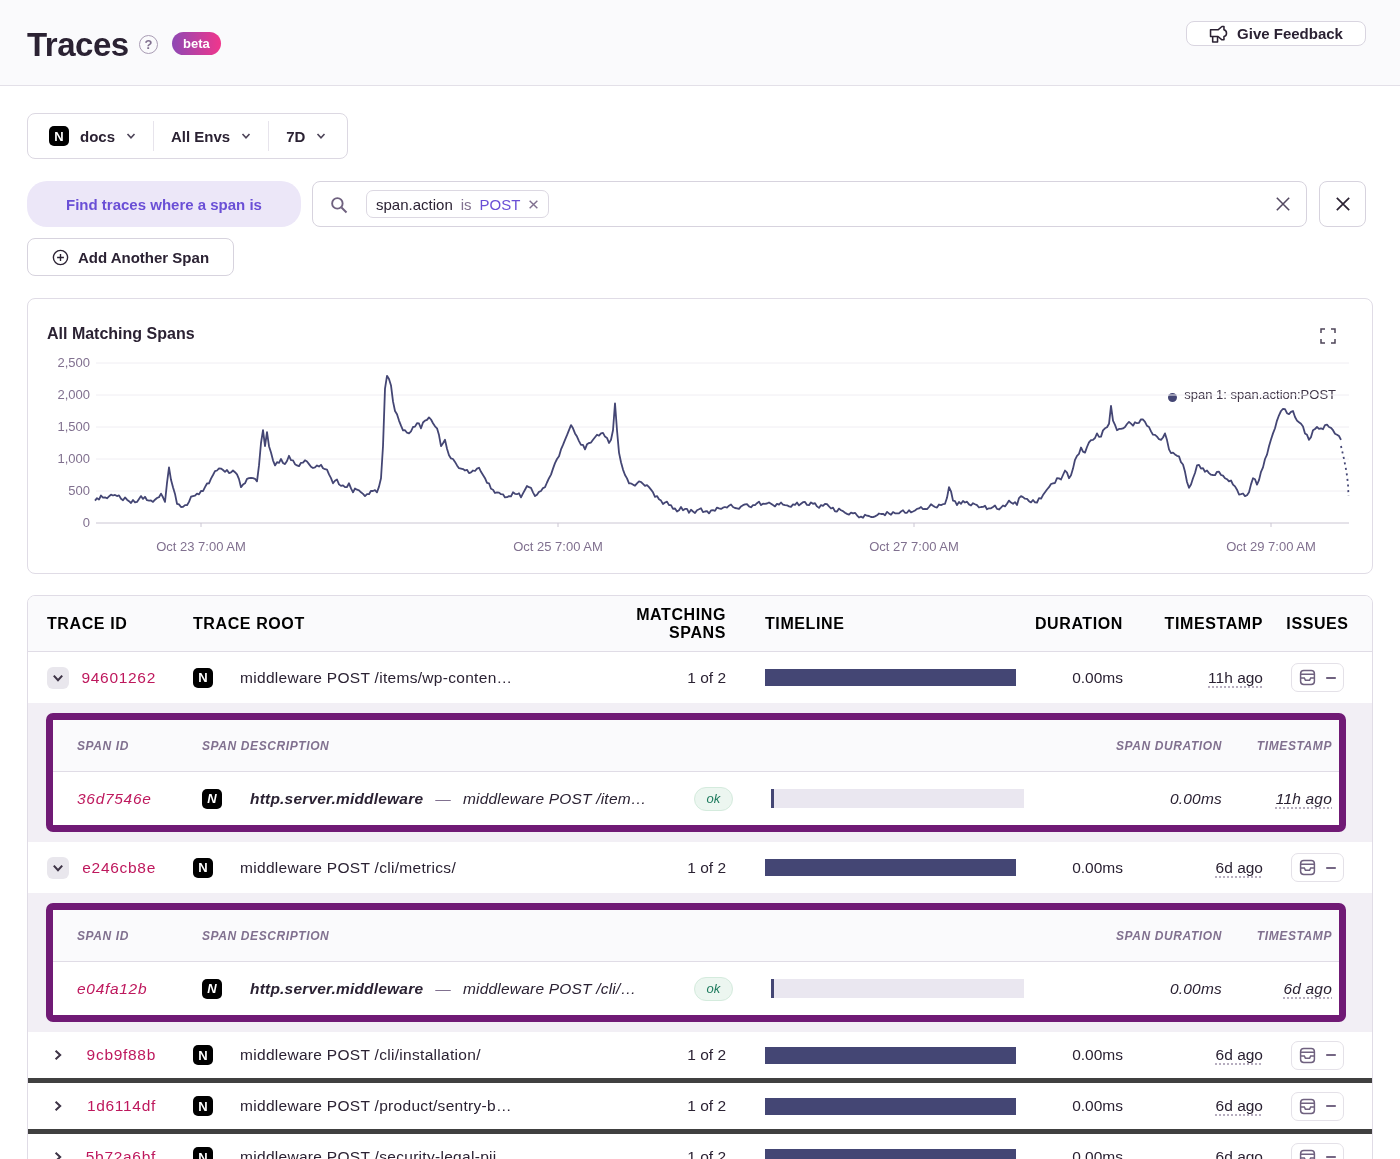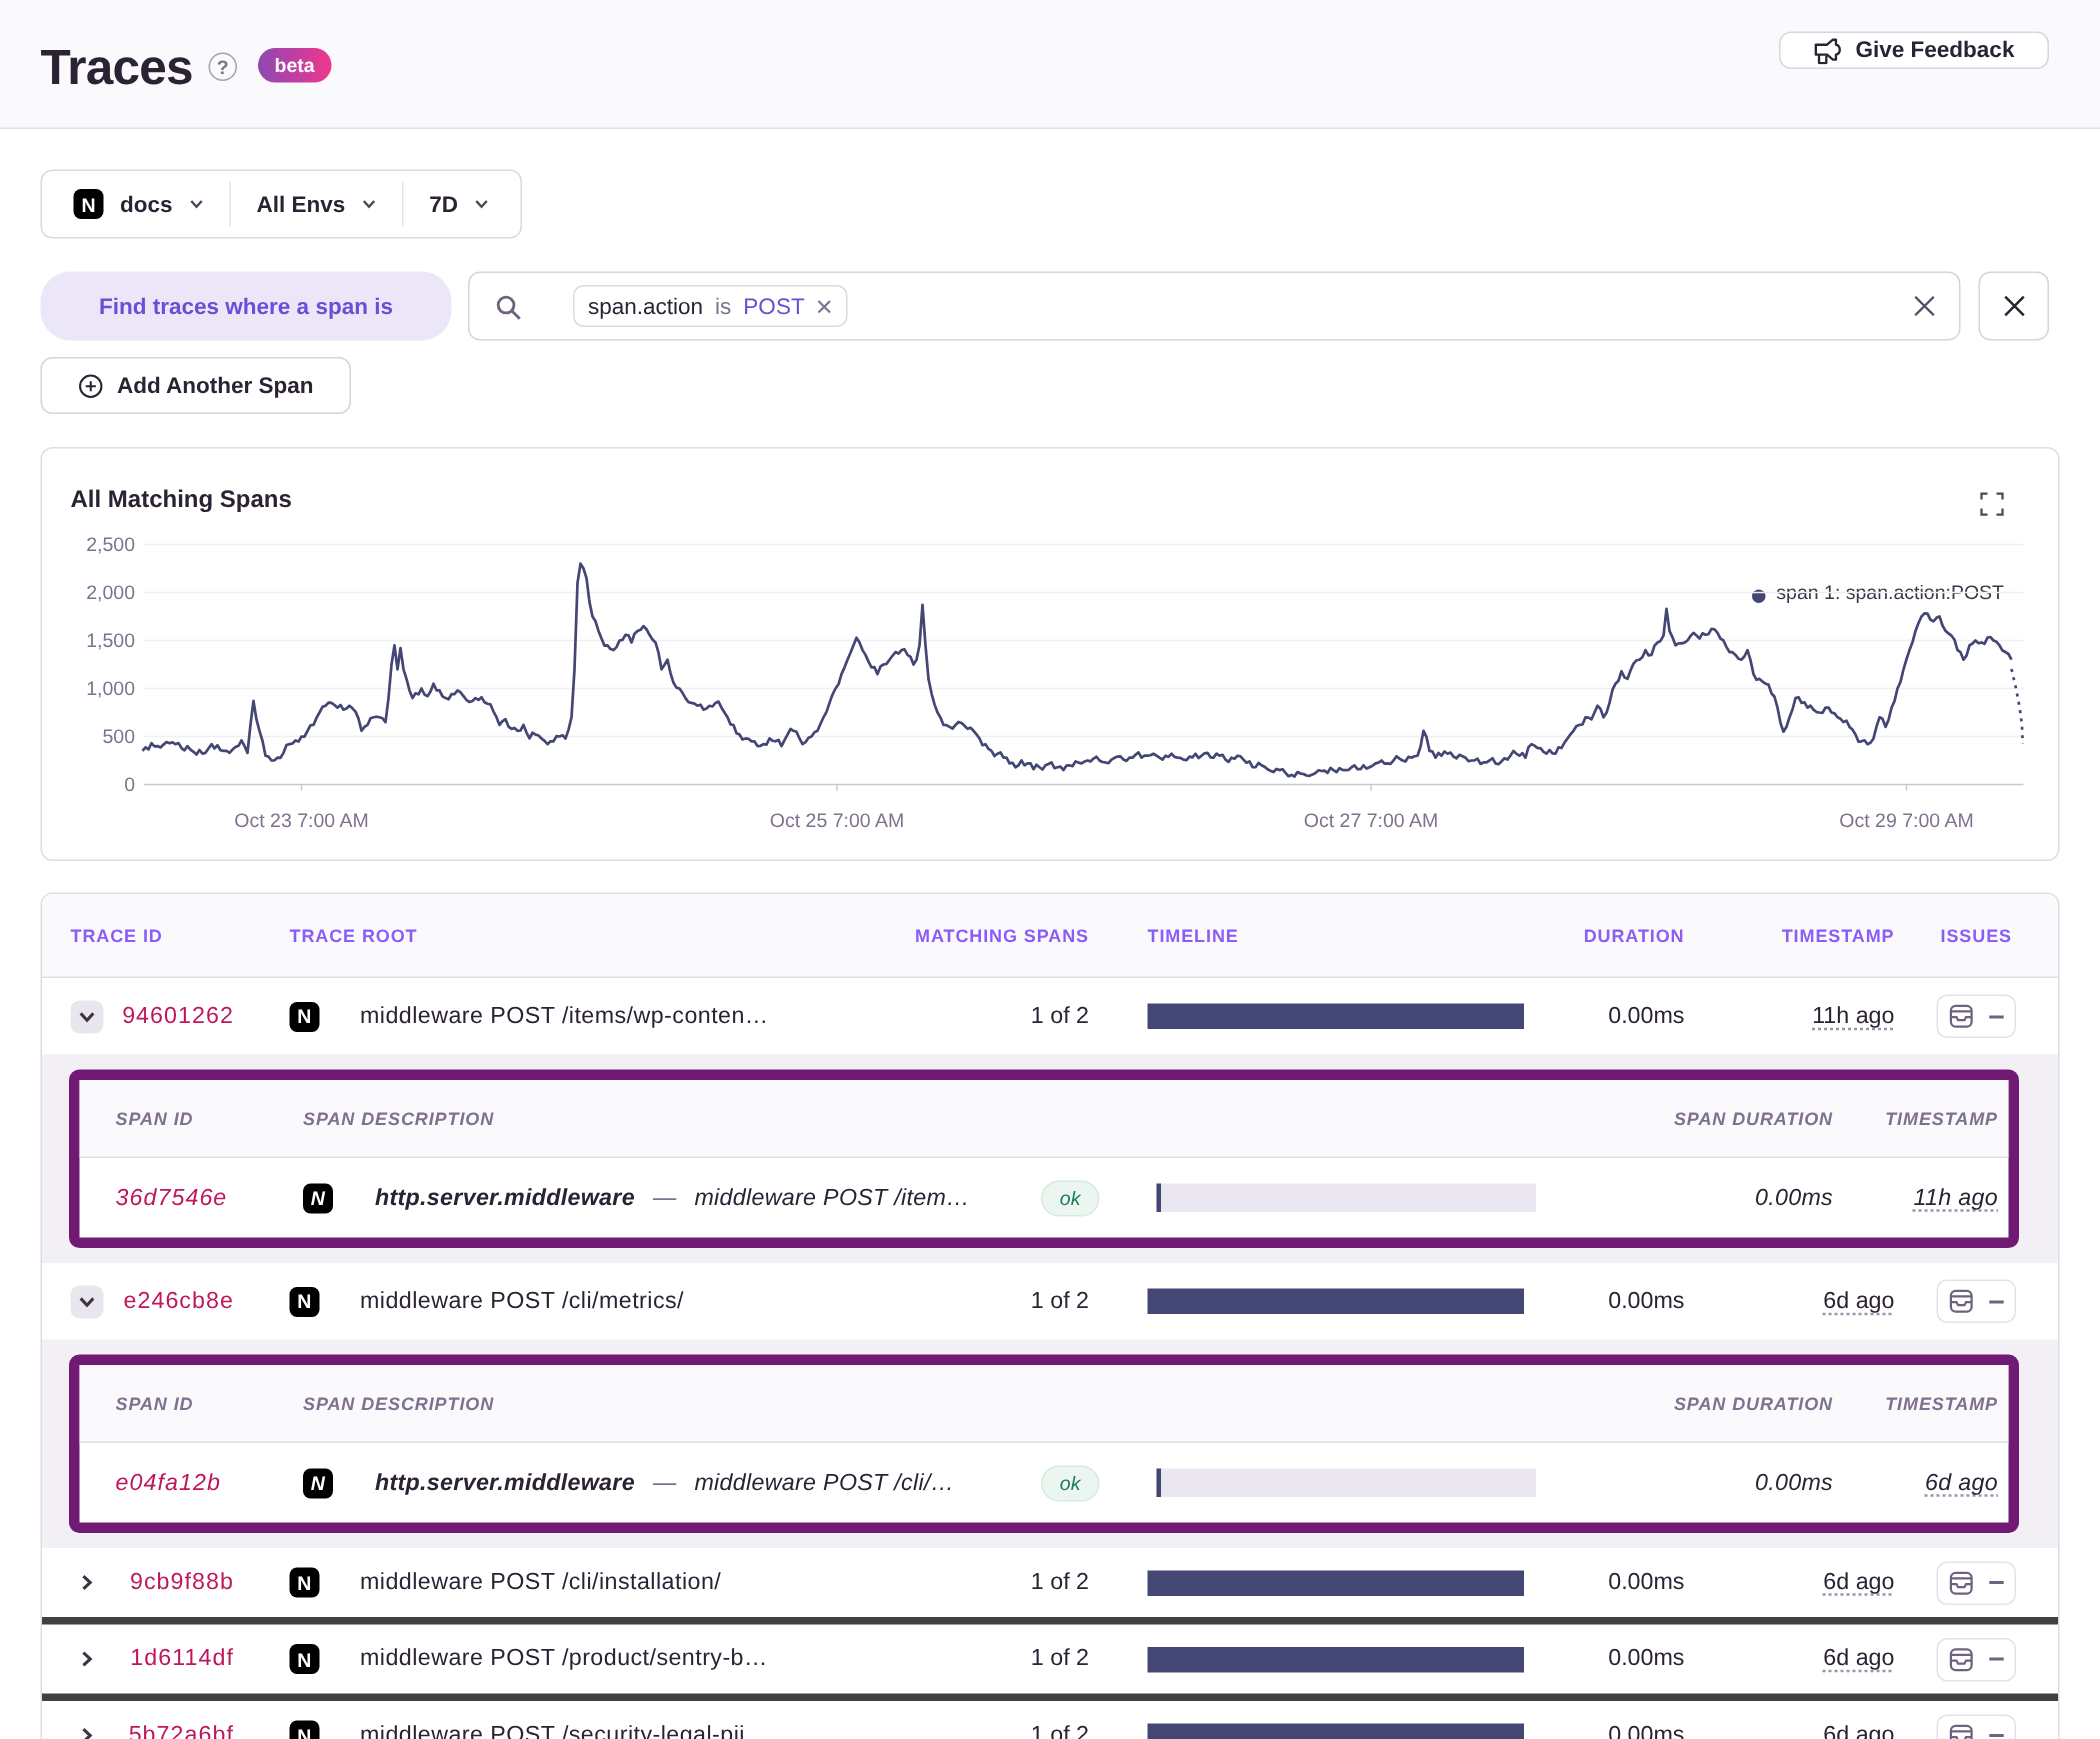--- a/index.html
+++ b/index.html
@@ -9,32 +9,32 @@
 .qmark { position:absolute; left:139px; top:35px; width:19px; height:19px; border:1.5px solid #a99cb4; border-radius:50%; color:#80708f; font-size:13px; font-weight:700; text-align:center; line-height:18px; }
 .beta { position:absolute; left:172px; top:32px; height:23px; padding:0 11px; border-radius:12px; background:linear-gradient(90deg,#8e48b4,#f0368c); color:#fff; font-size:13px; font-weight:700; line-height:23px; }
 .feedback { position:absolute; left:1186px; top:21px; width:180px; height:25px; background:#fff; border:1px solid #d9d5e0; border-radius:8px; display:flex; align-items:center; justify-content:center; gap:9px; font-size:15px; font-weight:700; color:#2b2233; }
 .filterbar { position:absolute; left:27px; top:113px; height:46px; display:flex; align-items:center; background:#fff; border:1px solid #dcd8e2; border-radius:8px; padding:0 4px; }
 .fseg { display:flex; align-items:center; gap:11px; padding:0 17px; font-size:15px; font-weight:700; color:#2b2233; }
 .fdiv { width:1px; height:30px; background:#e7e4ec; }
 .nlogo { width:20px; height:20px; border-radius:5px; background:#000; color:#fff; display:inline-flex; align-items:center; justify-content:center; font-size:13px; font-weight:700; flex:0 0 auto; }
 .chev { width:10px; height:10px; flex:0 0 auto; }
 .findpill { position:absolute; left:27px; top:181px; width:274px; height:46px; background:#ece7f8; border-radius:20px; color:#6a4fd6; font-size:15px; font-weight:700; display:flex; align-items:center; justify-content:center; }
 .searchbox { position:absolute; left:312px; top:181px; width:995px; height:46px; border:1px solid #d7d3de; border-radius:8px; background:#fff; }
-.token { position:absolute; left:53px; top:8px; height:28px; border:1px solid #dcd8e2; border-radius:7px; display:flex; align-items:center; padding:0 9px; gap:8px; font-size:15px;margin-left:16px; }
+.token { position:absolute; left:53px; top:8px; height:28px; border:1px solid #dcd8e2; border-radius:7px; display:flex; align-items:center; padding:0 9px; gap:8px; font-size:15px; }
 .clearx { position:absolute; right:14px; top:13px; width:18px; height:18px; }
 .xbtn { position:absolute; left:1319px; top:181px; width:47px; height:46px; border:1px solid #d7d3de; border-radius:8px; background:#fff; display:flex; align-items:center; justify-content:center; }
 .addspan { position:absolute; left:27px; top:238px; width:207px; height:38px; border:1px solid #d7d3de; border-radius:8px; background:#fff; display:flex; align-items:center; justify-content:center; gap:9px; font-size:15px; font-weight:700; color:#2b2233; }
 .chartpanel { position:absolute; left:27px; top:298px; width:1346px; height:276px; border:1px solid #e0dce6; border-radius:8px; background:#fff; }
 .charttitle { position:absolute; left:19px; top:26px; font-size:16px; font-weight:700; color:#2b2233; }
 .legend { position:absolute; right:36px; top:54px; font-size:13px; color:#3e3446; display:flex; align-items:flex-end; gap:7px;margin-top:34px; }
 .ldot { width:9px; height:9px; border-radius:50%; background:#444674; }
 .expand { position:absolute; right:36px; top:29px; width:16px; height:16px; }
 .tablepanel { position:absolute; left:27px; top:595px; width:1346px; height:575px; border:1px solid #e0dce6; border-radius:8px 8px 0 0; background:#fff; overflow:hidden; }
 .trow { display:grid; grid-template-columns:165px 389px 144px 302px 95px 140px 109px; align-items:center; }
-.thead { height:56px; background:#fafafc; border-bottom:1px solid #e0dce6; font-size:12px; font-weight:700; color:#8b5cf6; letter-spacing:0.6px; }
+.thead { height:56px; background:#fafafc; border-bottom:1px solid #e0dce6; font-size:16px; font-weight:700; color:#000000; letter-spacing:0.6px; }
 .tdrow { height:51px; font-size:15.5px; }
 .tdrow.bb { border-bottom:5px solid #404040; }
 .c1 { padding-left:19px; display:flex; align-items:center; gap:7px; }
 .c3 { text-align:right; }
 .c4 { padding-left:39px; }
 .c5 { text-align:right; }
 .c6 { text-align:right; }
 .c7 { text-align:center; }
 .link { color:#be185d; text-decoration:none; letter-spacing:0.7px;text-align:right; }
 .expbtn { width:22px; height:22px; background:#e9e7ed; border-radius:6px; display:inline-flex; align-items:center; justify-content:center; flex:0 0 auto; }

